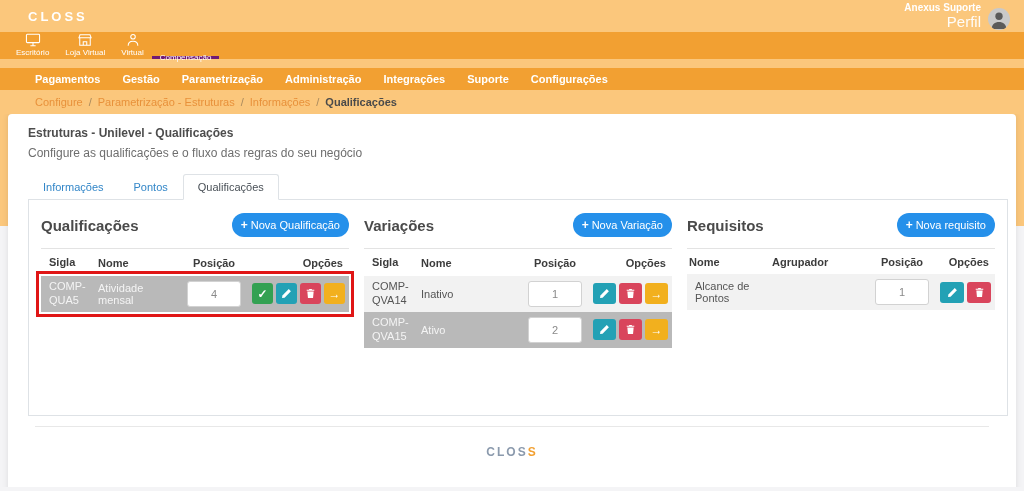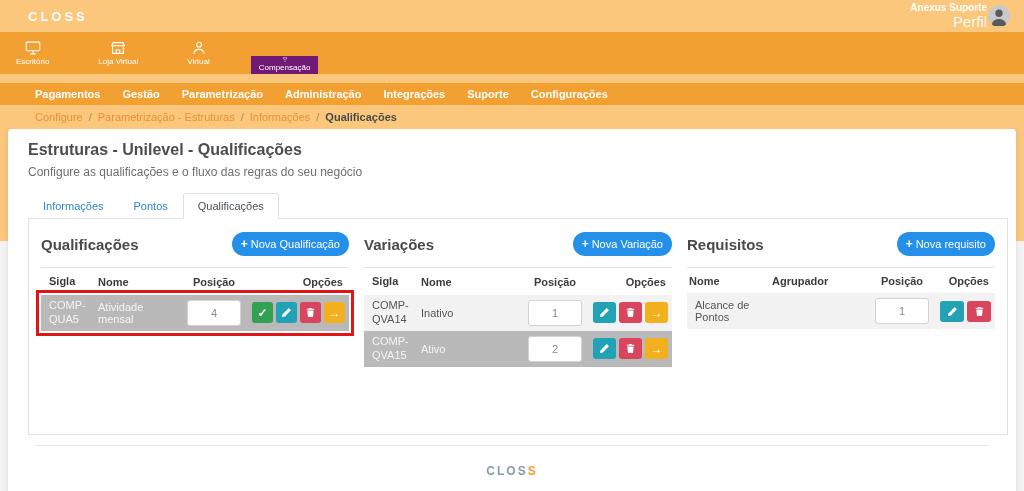--- a/index.html
+++ b/index.html
@@ -2,47 +2,47 @@
 <html><head>
 <meta charset="utf-8">
 <style>
   * { margin:0; padding:0; box-sizing:border-box; }
   html,body { width:1024px; height:491px; overflow:hidden; }
   body { font-family:"Liberation Sans", sans-serif; background:#f4f4f6; }
 
   
   .topbar { height:32px; background:#FBC77C; display:flex; align-items:center; justify-content:space-between; padding:0 14px 0 28px; }
   .brand { color:#fff; font-size:13px; font-weight:bold; letter-spacing:3px; }
-  .userbox { display:flex; align-items:center; gap:1px; }
+  .userbox { display:flex; align-items:flex-end; gap:7px; }
   .user-text { text-align:right; line-height:1.15; }
   .user-name { color:#fff; font-size:10px; font-weight:bold; }
   .user-link { color:#fff; font-size:15px; opacity:.95; cursor:pointer; }
   .avatar { width:22px; height:22px; border-radius:50%; background:#c9c9c9; overflow:hidden; display:flex; align-items:flex-end; justify-content:center; }
 
-  .iconbar { height:42px; background:#F2A032; display:flex; align-items:stretch; padding-left:8px;gap:33px; }
+  .iconbar { height:27px; background:#F2A032; display:flex; align-items:stretch; padding-left:8px; }
   .icon-item { display:flex; flex-direction:column; align-items:center; justify-content:center; padding:1px 8px 2px; cursor:pointer; }
   .icon-item.active { background:#701a75;margin-top:24px; }
   .icon-item svg { display:block; }
   .icon-label { color:#fff; font-size:8px; margin-top:1px; white-space:nowrap; }
 
   .band-gap { height:9px; background:#FBC77C; }
 
   .menubar { height:22px; background:#F2A032; display:flex; align-items:center; padding-left:35px; gap:22px; }
   .menu-item { color:#fff; font-size:11px; font-weight:bold; cursor:pointer; white-space:nowrap; }
 
   .crumbbar { height:24px; background:#FBC77C; display:flex; align-items:center; padding-left:35px; font-size:11px; gap:6px; }
   .crumb-link { color:#E8913A; cursor:pointer; }
   .crumb-sep { color:#a98a5e; }
   .crumb-current { color:#4a4a4a; font-weight:bold; }
 
   
   .page { height:373px; background:linear-gradient(to bottom,#FBC77C 0,#FBC77C 112px,#f4f4f6 112px,#f4f4f6 100%); padding:0 8px; overflow:hidden; }
   .card { background:#fff; border-radius:4px; box-shadow:0 0 6px rgba(0,0,0,.10); height:620px; padding:12px 10px 0; }
 
-  .page-title { font-size:16px; color:#4d4d4d; font-weight:bold; padding-left:10px; }
+  .page-title { font-size:12px; color:#4d4d4d; font-weight:bold; padding-left:10px; }
   .page-subtitle { font-size:12px; color:#6e6e6e; padding-left:10px; margin-top:6px; }
 
   .tabs { display:flex; margin:14px 0 0 10px; position:relative; z-index:2; }
   .tab { font-size:11px; padding:6px 14px; cursor:pointer; border:1px solid transparent; border-radius:3px 3px 0 0; }
   .tab.link { color:#3286C8; }
   .tab.active { color:#495057; background:#fff; border-color:#dee2e6 #dee2e6 #fff; }
 
   .tabbox { border:1px solid #dee2e6; margin:-1px 0 0 10px; width:980px; height:217px; padding:10px 12px; display:flex; gap:15px; }
 
   

